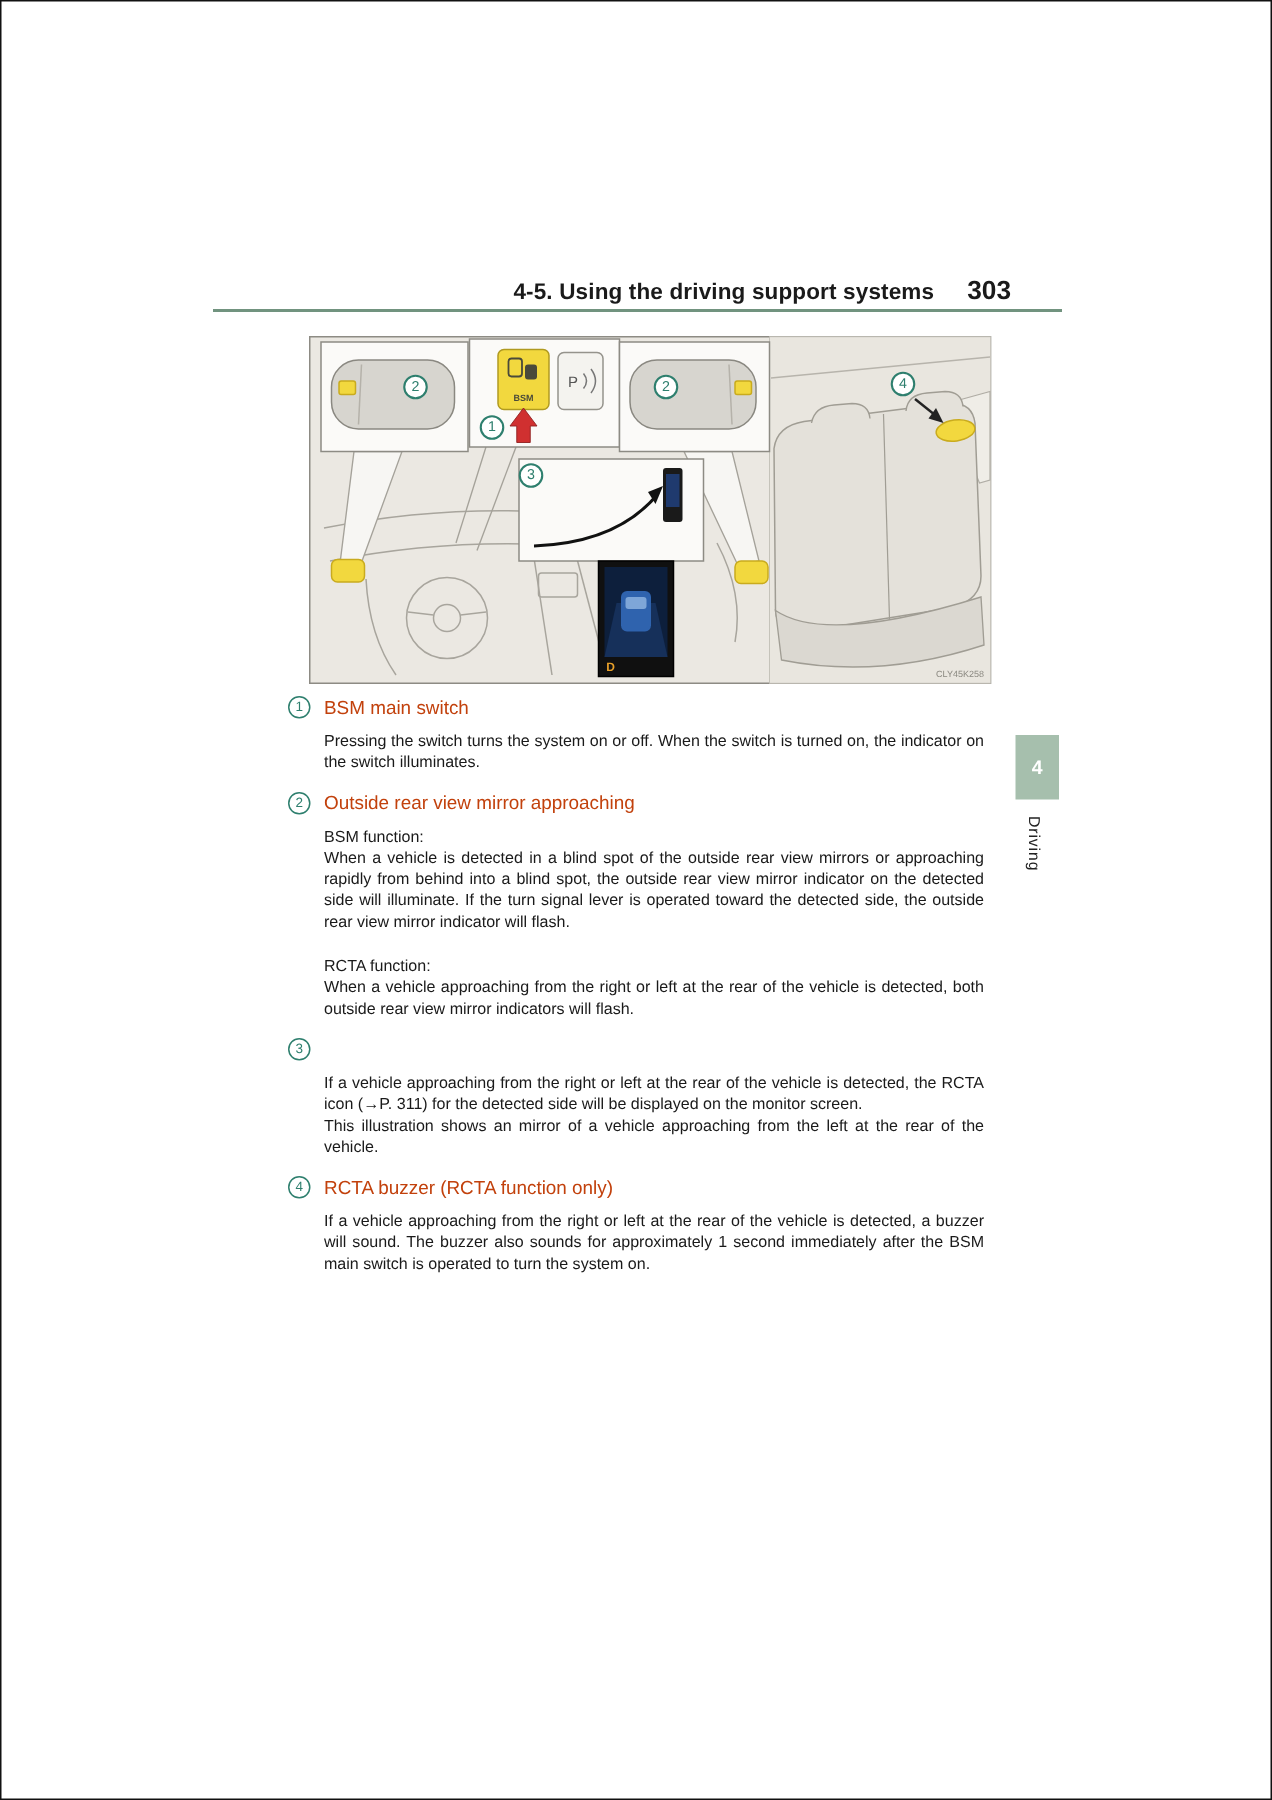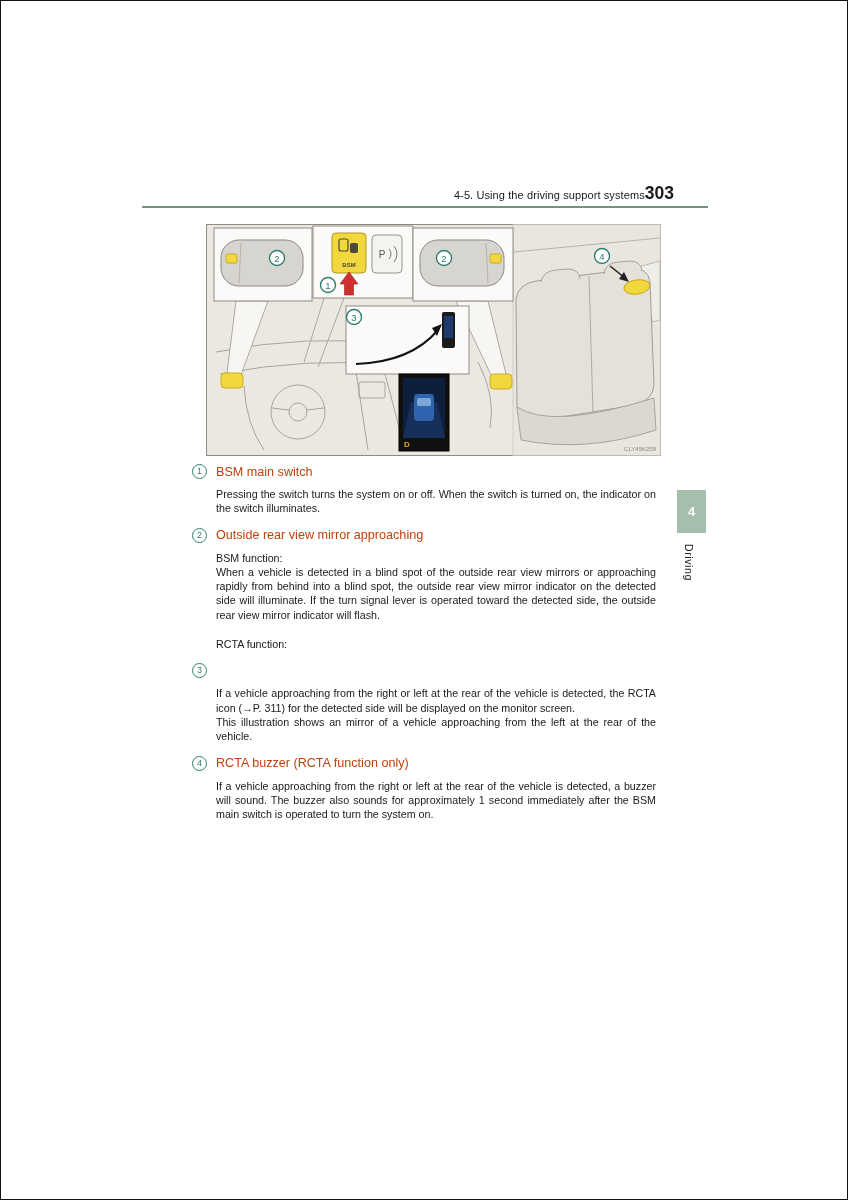--- a/index.html
+++ b/index.html
@@ -13,22 +13,22 @@
     font-family: "Liberation Sans", sans-serif;
     color: #1a1a1a;
     overflow: hidden;
   }
 
   
   .header-row {
     position: absolute; left:141px; top:182px; width:566px;
     display: flex; justify-content: flex-end; align-items: baseline;
   }
-  .section-title { font-size: 11px; font-weight: normal; letter-spacing: .1px; }
-  .page-number { font-size: 17.5px; font-weight: bold; margin-right: 34px; }
+  .section-title { font-size: 15px; font-weight: bold; letter-spacing: .1px; }
+  .page-number { font-size: 17.5px; font-weight: bold; margin-left: 22px; margin-right: 34px; }
   .header-rule {
     position: absolute; left:141px; top:205px; width:566px; height:2px;
     background: #71937f;
   }
 
   
   .figure-wrap { position: absolute; left: 205px; top: 223px; width: 455px; height: 232px; }
 
   
   .chapter-tab {
@@ -206,20 +206,21 @@
 
     <div class="item">
       <div class="item-heading">
         <span class="num-circle">2</span>
         <h3 class="item-title">Outside rear view mirror approaching</h3>
       </div>
       <div class="item-body">
         <p>BSM function:</p>
         <p>When a vehicle is detected in a blind spot of the outside rear view mirrors or approaching rapidly from behind into a blind spot, the outside rear view mirror indicator on the detected side will illuminate. If the turn signal lever is operated toward the detected side, the outside rear view mirror indicator will flash.</p>
         <p class="gap">RCTA function:</p>
+        <p>When a vehicle approaching from the right or left at the rear of the vehicle is detected, both outside rear view mirror indicators will flash.</p>
       </div>
     </div>
 
     <div class="item">
       <div class="item-heading">
         <span class="num-circle">3</span>
       </div>
       <div class="item-body">
         <p>If a vehicle approaching from the right or left at the rear of the vehicle is detected, the RCTA icon (→P. 311) for the detected side will be displayed on the monitor screen.</p>
         <p>This illustration shows an mirror of a vehicle approaching from the left at the rear of the vehicle.</p>

